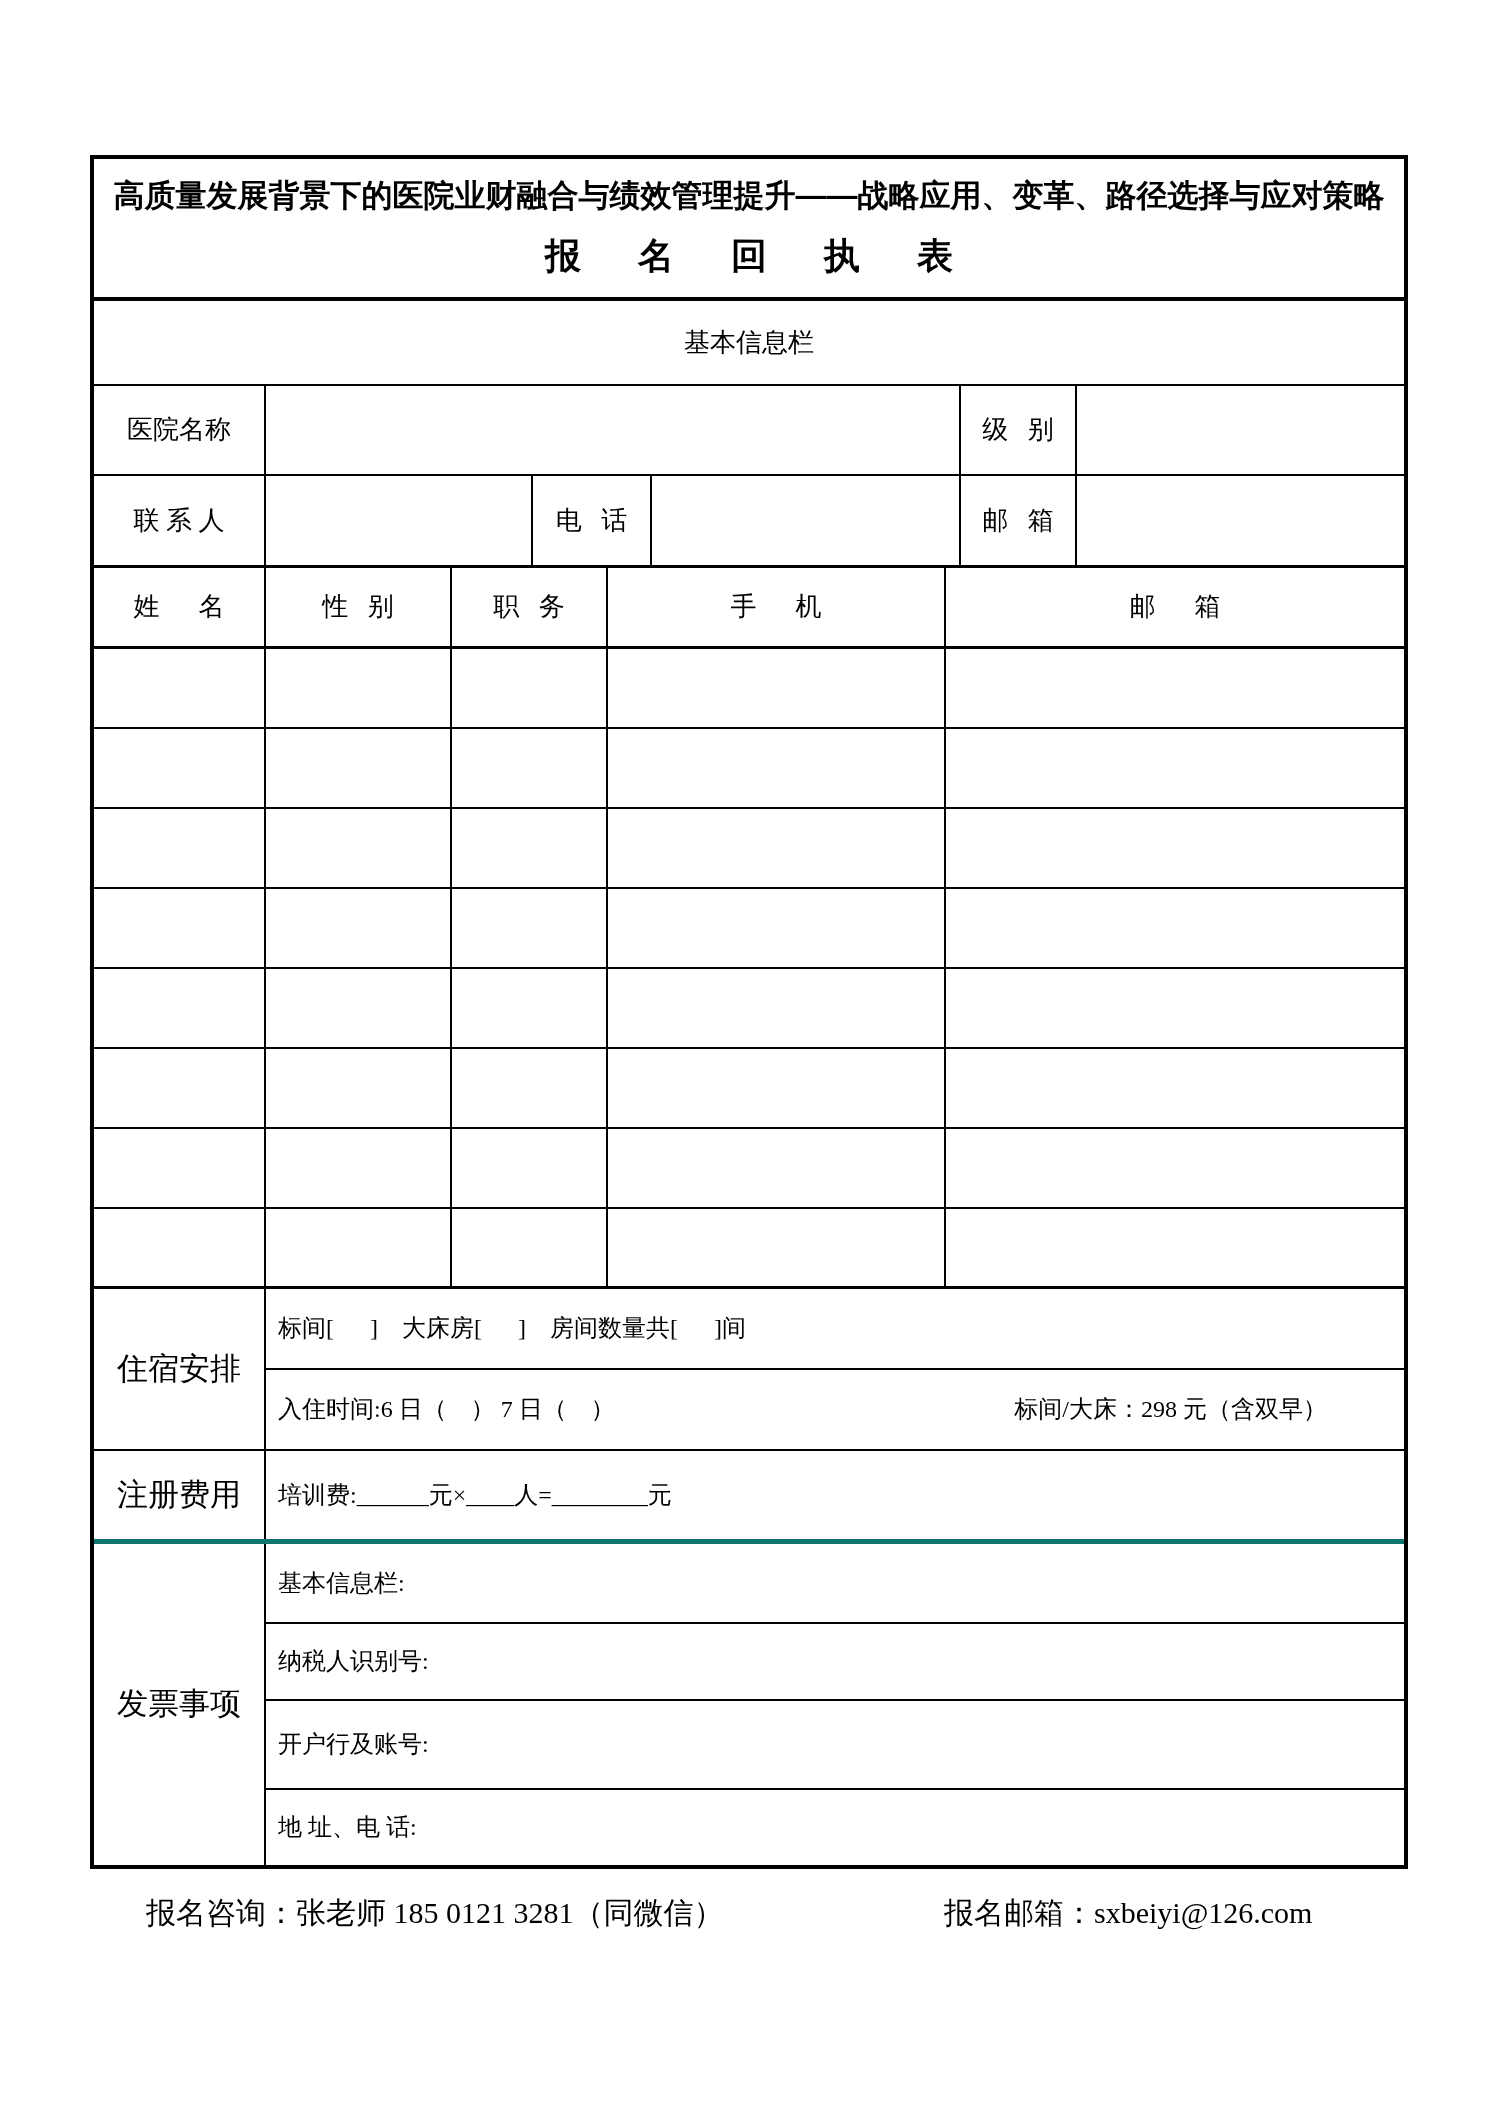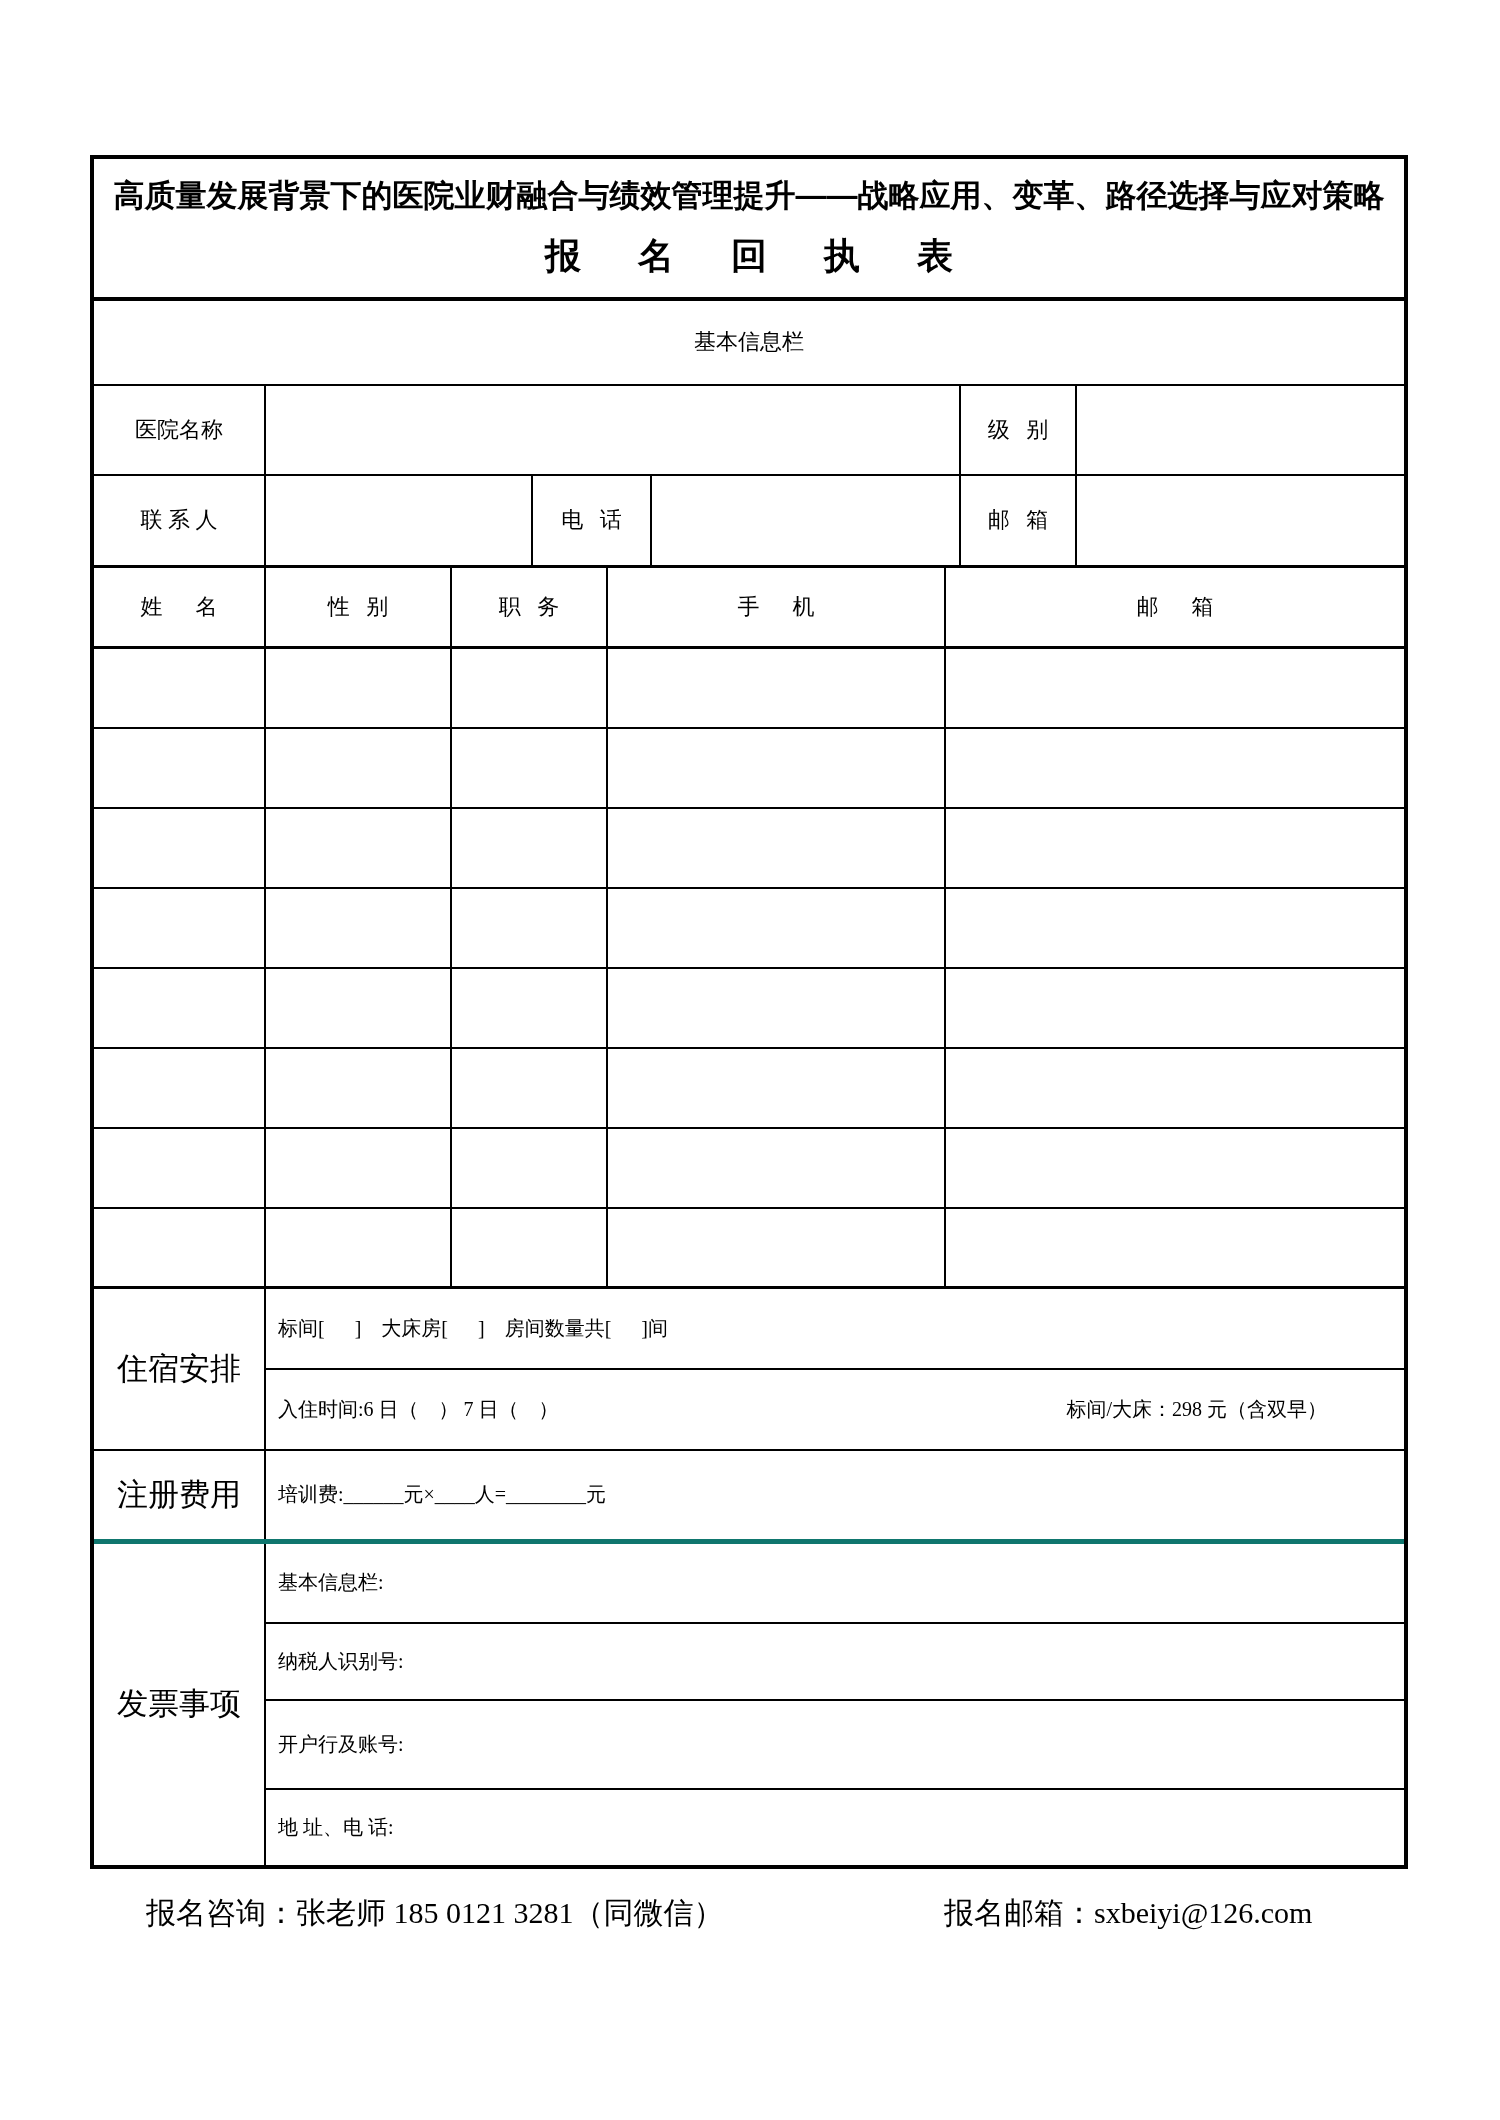--- a/index.html
+++ b/index.html
@@ -25,21 +25,21 @@
     margin-top: 12px; font-weight: bold; font-size: 36px;
     letter-spacing: 24px; padding-left: 24px; white-space: pre;
   }
 
   .row { display: flex; border-bottom: 2px solid #000; align-items: stretch; }
   .row.thickb { border-bottom: 3px solid #000; }
 
   .cell {
     display: flex; align-items: center;
     border-right: 2px solid #000;
-    font-size: 22px; white-space: pre; overflow: hidden;
+    font-size: 26px; white-space: pre; overflow: hidden;
   }
   .cell.last { border-right: none; }
   .cell.center { justify-content: center; }
 
   .section-row { height: 85px; }
   .section-row .cell { width: 100%; }
 
   .h-basic1 { height: 90px; }
   .h-basic2 { height: 92px; }
   .h-header { height: 81px; }
@@ -60,21 +60,21 @@
 
   .multirow { display: flex; }
   .multirow .side-label {
     flex: 0 0 172px; border-right: 2px solid #000;
     display: flex; align-items: center; justify-content: center;
     font-size: 31px; white-space: pre;
   }
   .multirow .content-col { flex: 1 1 auto; display: flex; flex-direction: column; }
   .subrow {
     display: flex; align-items: center;
-    padding-left: 12px; font-size: 20px; white-space: pre;
+    padding-left: 12px; font-size: 24px; white-space: pre;
     border-bottom: 2px solid #000;
   }
   .subrow:last-child { border-bottom: none; }
 
   .acc-section { border-bottom: 2px solid #000; }
   .acc-row1 { height: 81px; }
   .acc-row2 { height: 79px; justify-content: space-between; padding-right: 77px; }
 
   .fee-section { border-bottom: 5px solid #0f766e; }
   .fee-row { height: 88px; border-bottom: none; }

